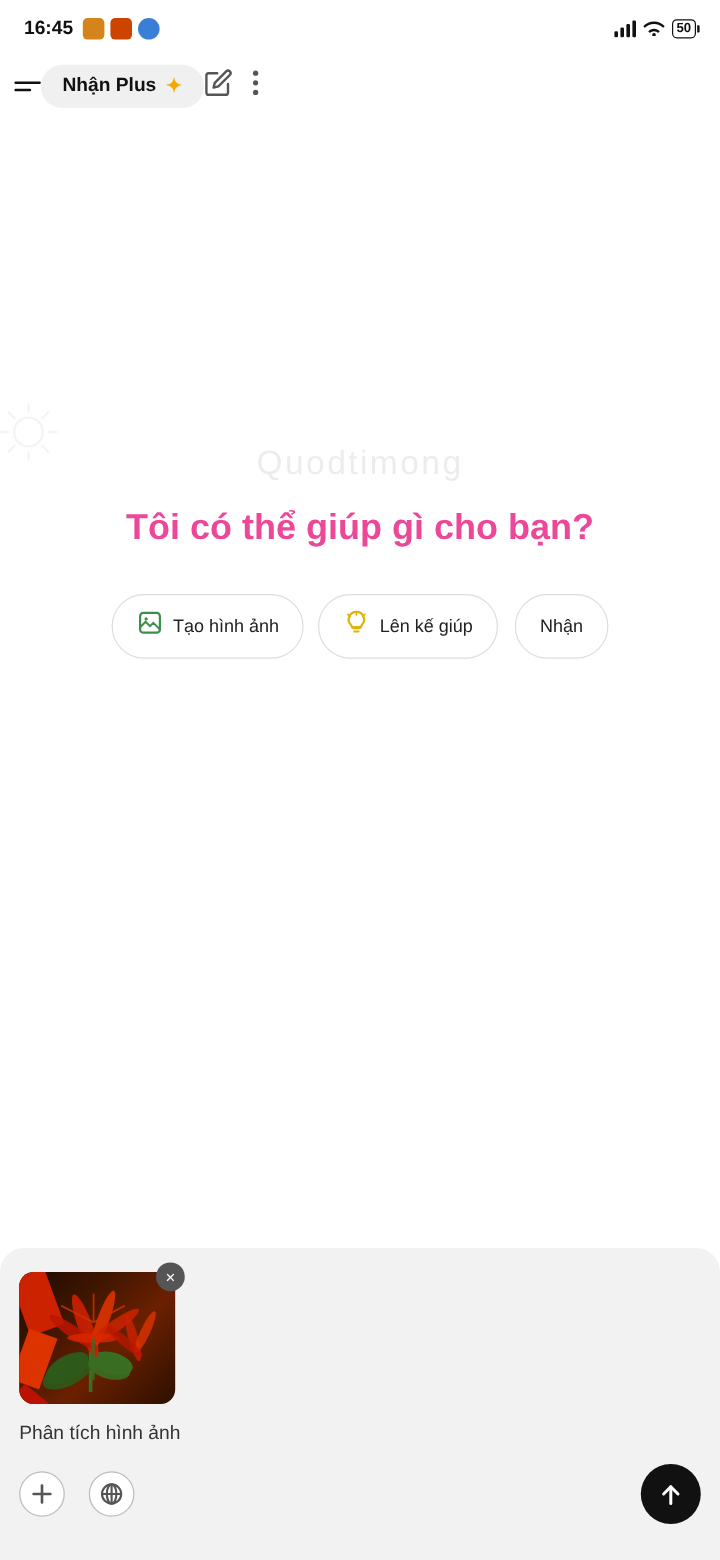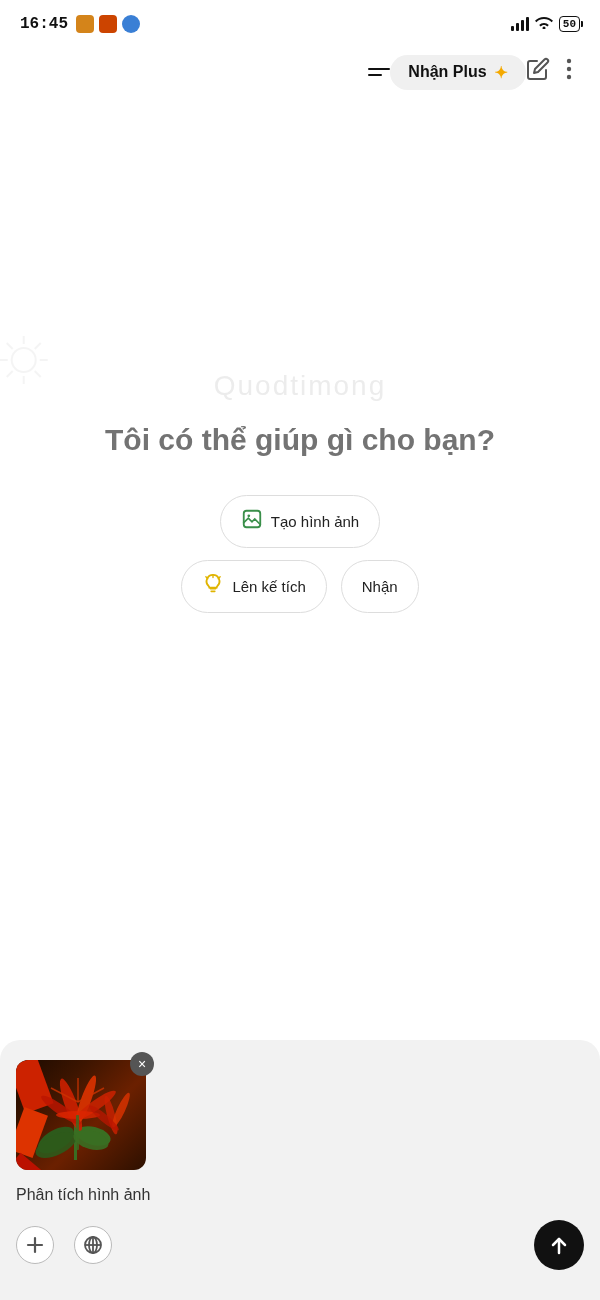--- a/index.html
+++ b/index.html
@@ -13,21 +13,20 @@
       position: relative;
     }
 
     
     .status-bar {
       display: flex;
       justify-content: space-between;
       align-items: center;
       padding: 10px 20px 6px 20px;
       height: 44px;
-      font-family: Liberation Mono, monospace;
     }
     .status-time {
       font-size: 16px;
       font-weight: 600;
       color: #111;
     }
     .status-icons {
       display: flex;
       align-items: center;
       gap: 6px;
@@ -89,23 +88,23 @@
       transform: translateY(-50%);
       width: 2px;
       height: 6px;
       background: #111;
       border-radius: 0 1px 1px 0;
     }
 
     
     .top-nav {
       display: flex;
-      justify-content: flex-end;
-      align-items: center;
-      padding: 8px 28px;
+      justify-content: flex-start;
+      align-items: center;
+      padding: 8px 12px;
       height: 56px;
     }
     .nav-hamburger {
       display: flex;
       flex-direction: column;
       gap: 4px;
       cursor: pointer;
     }
     .hamburger-line {
       width: 22px;
@@ -172,31 +171,31 @@
       top: 355px;
       left: 90px;
       width: 60px;
       height: 60px;
       opacity: 0.12;
     }
 
     .main-heading {
       font-size: 30px;
       font-weight: 700;
-      color: #737373;
+      color: #ec4899;
       text-align: center;
       margin-top: 200px;
       padding: 0 30px;
       line-height: 1.3;
     }
 
     
     .suggestions {
       display: flex;
-      flex-direction: column;
+      flex-direction: row;
       align-items: center;
       gap: 12px;
       margin-top: 36px;
     }
     .suggestion-row {
       display: flex;
       gap: 14px;
       justify-content: center;
     }
     .suggestion-btn {
@@ -425,21 +424,21 @@
       <button class="suggestion-btn">
         <span class="btn-icon icon-bulb">
           <svg width="22" height="22" viewBox="0 0 24 24" fill="none">
             <path d="M12 2a7 7 0 0 1 5 11.9c-.6.7-.9 1.5-1 2.1H8c-.1-.6-.4-1.4-1-2.1A7 7 0 0 1 12 2z" stroke="#e0b400" stroke-width="2" fill="none"></path>
             <path d="M9 17h6M10 20h4" stroke="#e0b400" stroke-width="1.8" stroke-linecap="round"></path>
             <line x1="12" y1="2" x2="12" y2="5" stroke="#e0b400" stroke-width="1.5" stroke-linecap="round"></line>
             <line x1="4.2" y1="4.2" x2="6.3" y2="6.3" stroke="#e0b400" stroke-width="1.5" stroke-linecap="round"></line>
             <line x1="19.8" y1="4.2" x2="17.7" y2="6.3" stroke="#e0b400" stroke-width="1.5" stroke-linecap="round"></line>
           </svg>
         </span>
-        <span>Lên kế tích</span>
+        <span>Lên kế giúp</span>
       </button>
       <button class="suggestion-btn">
         <span>Nhận</span>
       </button>
     </div>
   </div>
 </div>
 
 <div class="bottom-area">
 

